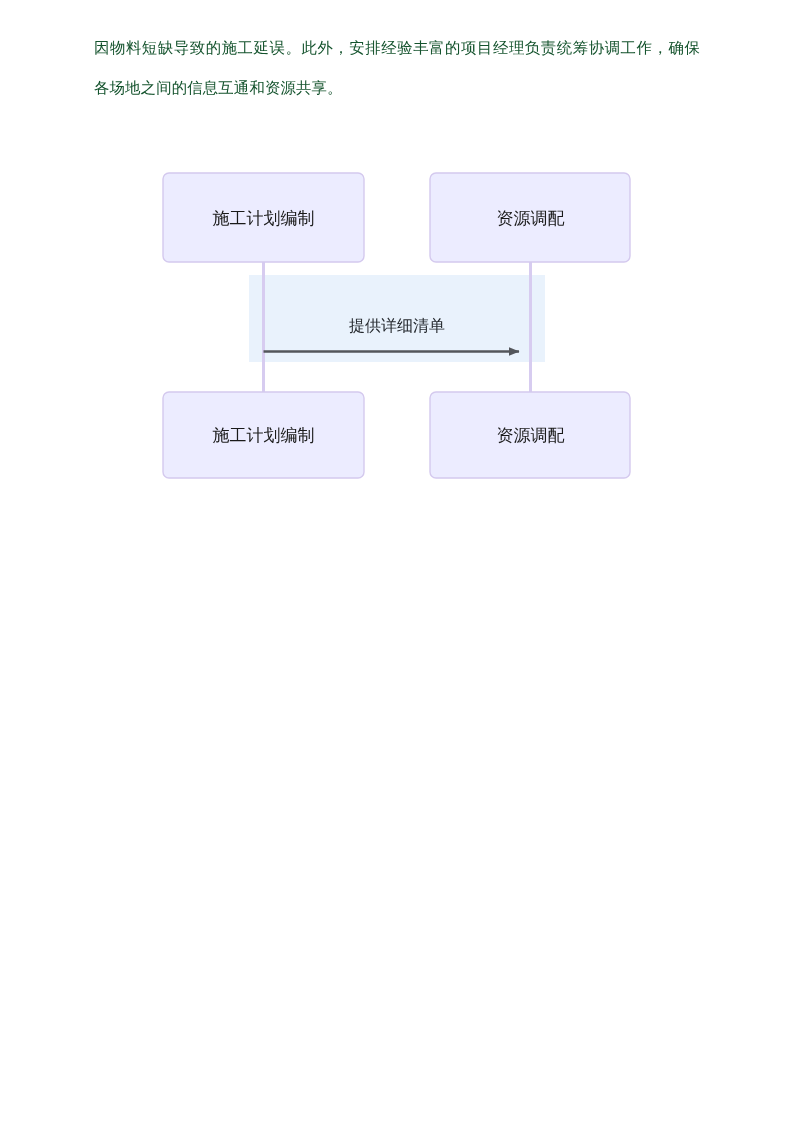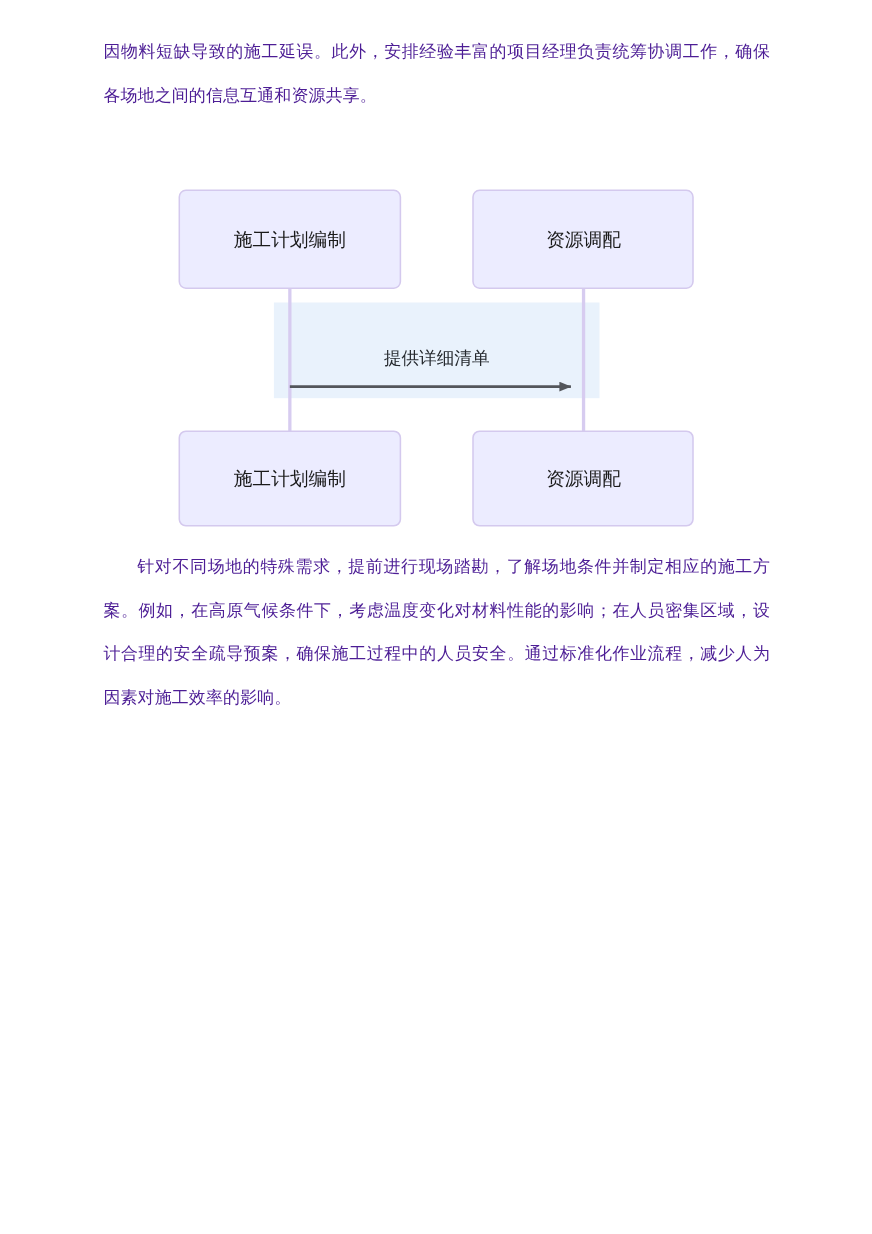--- a/index.html
+++ b/index.html
@@ -31,21 +31,21 @@
     position: absolute;
     left: 94px;
     top: 28px;
     width: 606px;
   }
 
   .para {
     font-family: "Liberation Serif", "DejaVu Serif", serif;
     font-size: 15.4px;
     line-height: 39.5px;
-    color: #4c1d95;
+    color: #14532d;
     text-align: justify;
     text-justify: inter-ideograph;
     letter-spacing: 0.15px;
     margin: 0;
   }
   .para.indent {
     text-indent: 2em;
   }
 
   .para-block-1 { margin: 0; }
@@ -131,18 +131,15 @@
         <text class="node-label" x="263.5" y="301" text-anchor="middle">施工计划编制</text>
       </g>
 
       <g>
         <rect x="430" y="252" width="200" height="86" rx="6" ry="6" fill="#ECECFF" stroke="#D4C9EE" stroke-width="1.4"></rect>
         <text class="node-label" x="530.5" y="301" text-anchor="middle">资源调配</text>
       </g>
     </svg>
   </div>
 
-  <div class="content" style="top:496px;">
-    <p class="para indent">针对不同场地的特殊需求，提前进行现场踏勘，了解场地条件并制定相应的施工方案。例如，在高原气候条件下，考虑温度变化对材料性能的影响；在人员密集区域，设计合理的安全疏导预案，确保施工过程中的人员安全。通过标准化作业流程，减少人为因素对施工效率的影响。</p>
-  </div>
 
 
 </div>
 
 </body></html>

